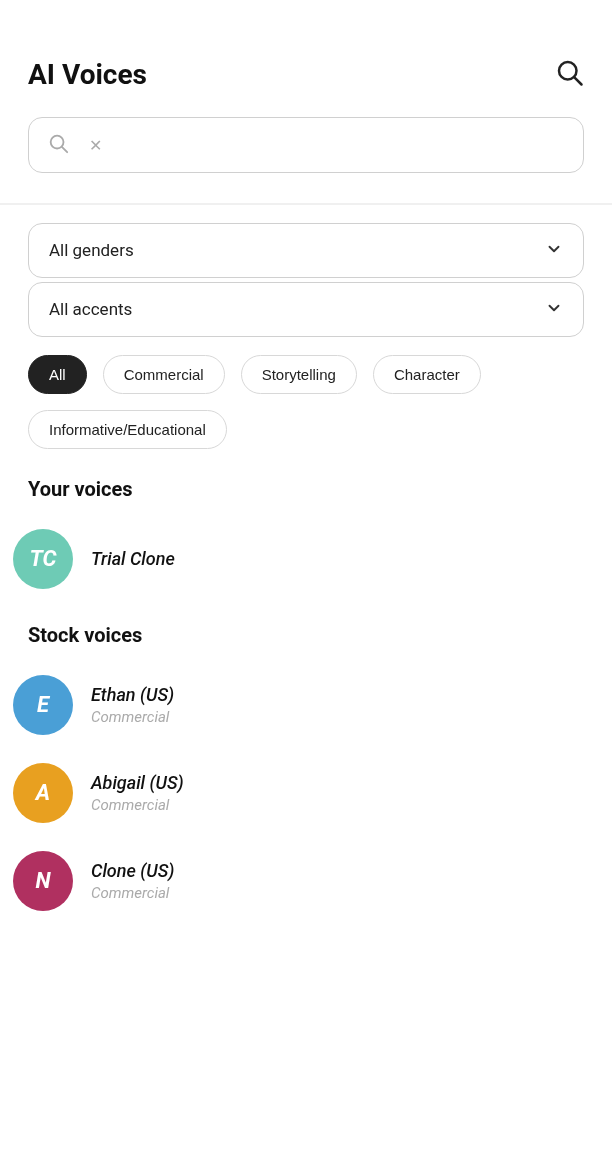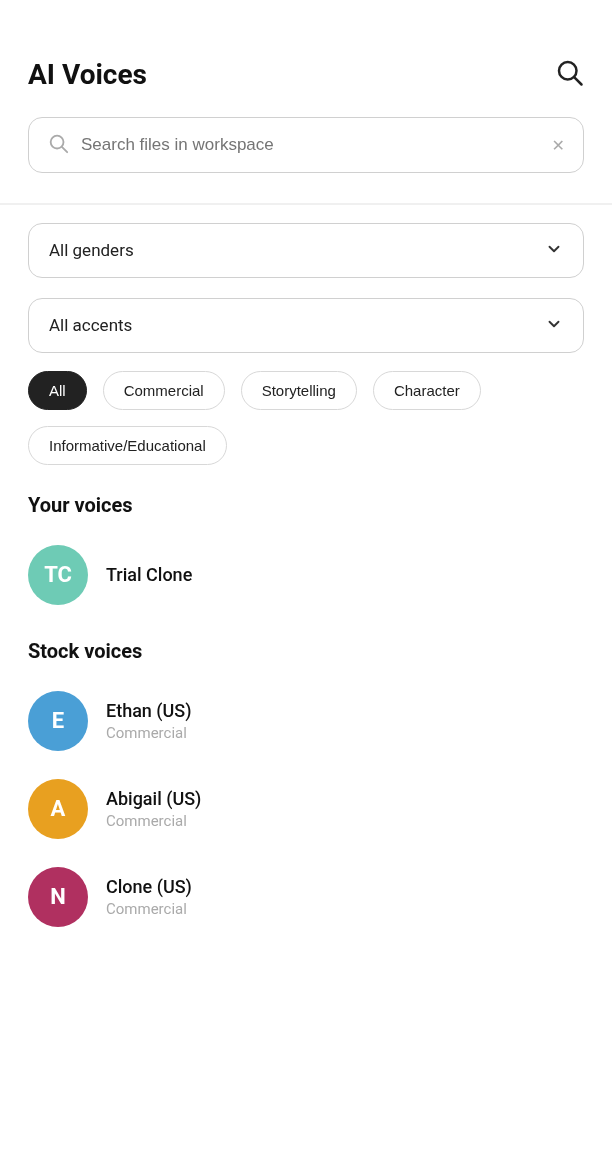--- a/index.html
+++ b/index.html
@@ -62,21 +62,21 @@
     }
     .divider {
       height: 1.5px;
       background: #f0f0f0;
       margin: 10px 0 18px 0;
     }
     .filters-container {
       padding: 0 28px;
       display: flex;
       flex-direction: column;
-      gap: 20px;
+      gap: 4px;
     }
     .dropdown {
       display: flex;
       align-items: center;
       justify-content: space-between;
       border: 1.5px solid #d0d0d0;
       border-radius: 14px;
       padding: 16px 20px;
       background: #fff;
       cursor: pointer;
@@ -109,21 +109,22 @@
       border-color: #222;
       font-weight: 500;
     }
     .section-title {
       padding: 20px 28px 14px 28px;
       font-size: 20px;
       font-weight: 700;
       color: #111;
     }
     .voice-list {
-      padding: 0 18px;
+      padding: 0 3px;
+      font-style: italic;
     }
     .voice-item {
       display: flex;
       align-items: center;
       padding: 14px 10px;
       cursor: pointer;
       border-radius: 12px;
     }
     .avatar {
       width: 60px;
@@ -172,21 +173,20 @@
 </div>
 
 <div class="search-bar-container">
   <div class="search-bar">
     <span class="search-icon-inner">
       <svg width="22" height="22" viewBox="0 0 24 24" fill="none" stroke="#aaa" stroke-width="2" stroke-linecap="round" stroke-linejoin="round">
         <circle cx="11" cy="11" r="7"></circle>
         <line x1="16.5" y1="16.5" x2="22" y2="22"></line>
       </svg>
     </span>
-    <input class="search-input" type="text" placeholder="Search files in workspace" style="">
     <span class="search-clear">✕</span>
   </div>
 </div>
 
 <div class="divider"></div>
 
 <div class="filters-container">
   <div class="dropdown">
     <span>All genders</span>
     <span class="dropdown-chevron">

